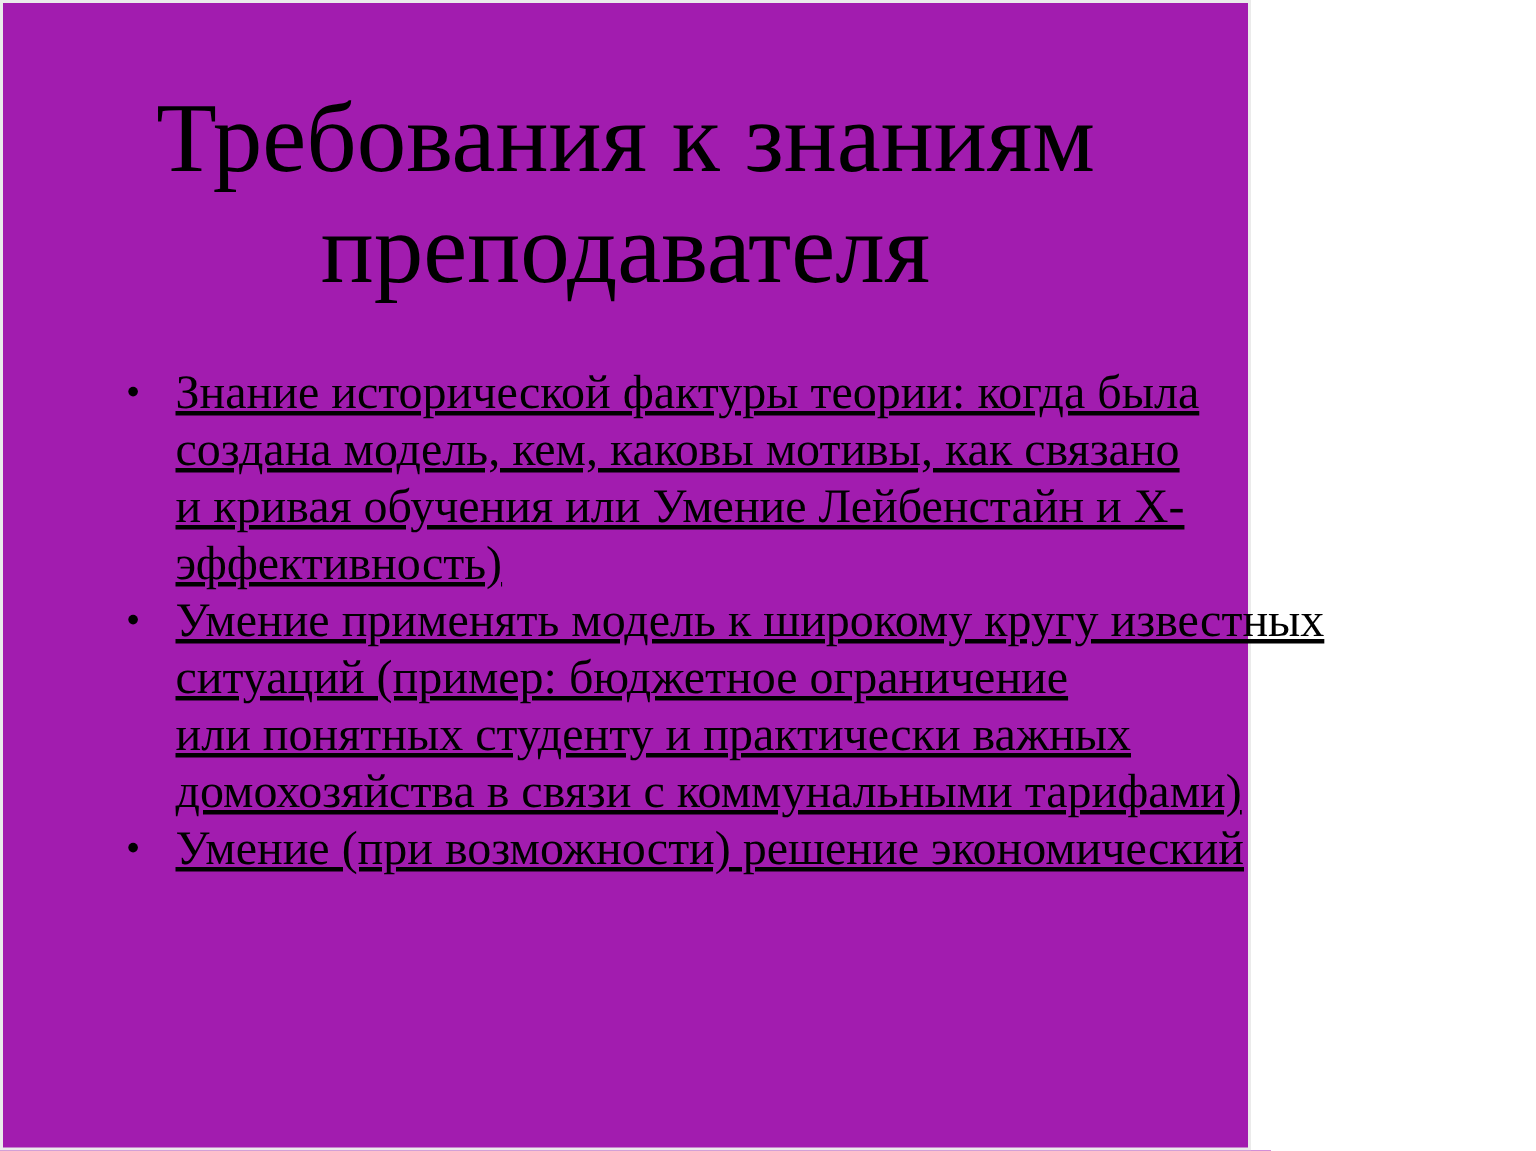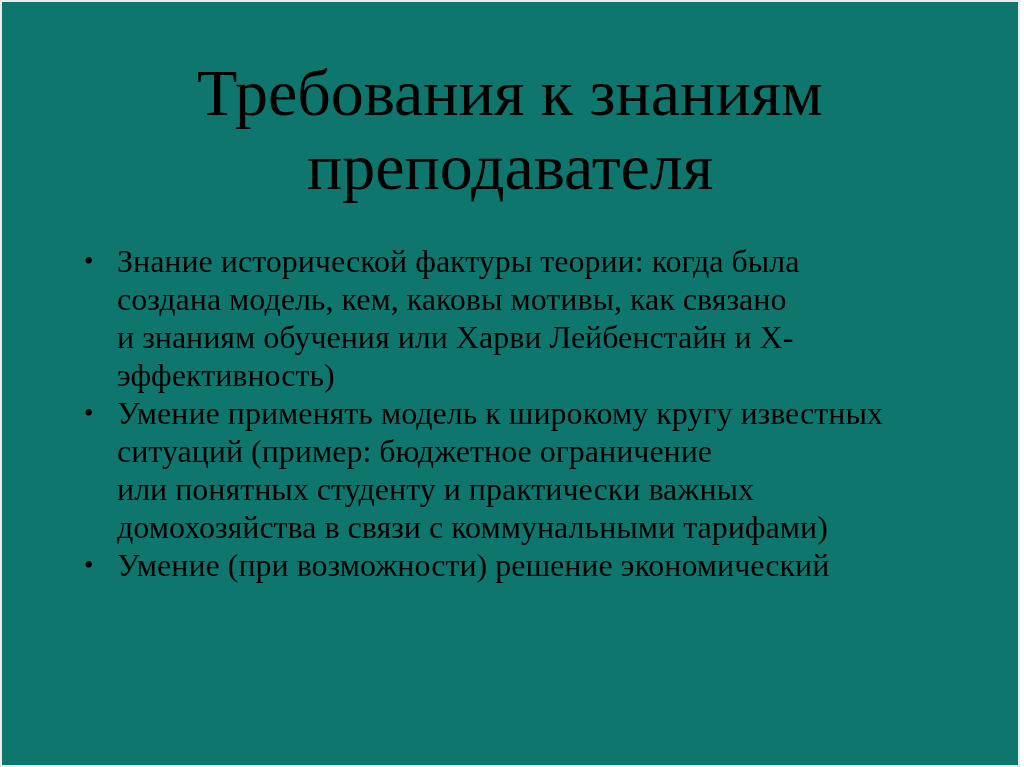--- a/index.html
+++ b/index.html
@@ -4,23 +4,23 @@
 <style>
   * { margin: 0; padding: 0; box-sizing: border-box; }
   html, body { width: 1024px; height: 767px; }
   body {
     font-family: "Liberation Serif", "DejaVu Serif", serif;
     background: #ffffff;
     overflow: hidden;
   }
   .slide {
     position: relative;
-    width: 1020px;
+    width: 834px;
     height: 767px;
-    background: #0f766e;
+    background: #a21caf;
     border: 2px solid #ebebeb;
     color: #000000;
   }
   .title {
     position: absolute;
     top: 54px;
     left: 0;
     width: 100%;
     text-align: center;
     font-size: 66px;
@@ -44,39 +44,40 @@
     left: 22px;
     top: 0;
     font-size: 27px;
     line-height: 38px;
   }
   .bullet-line {
     font-size: 32px;
     line-height: 38px;
     white-space: nowrap;
     color: #000000;
+    text-decoration: underline;
   }
 </style>
 </head>
 <body>
 
 <div class="slide">
 
   <div class="title">
     <div>Требования к знаниям</div>
     <div>преподавателя</div>
   </div>
 
   <ul class="content">
 
     <li class="bullet-item">
       <span class="bullet-marker">•</span>
       <div class="bullet-line">Знание исторической фактуры теории: когда была</div>
       <div class="bullet-line">создана модель, кем, каковы мотивы, как связано</div>
-      <div class="bullet-line">и знаниям обучения или Харви Лейбенстайн и Х-</div>
+      <div class="bullet-line">и кривая обучения или Умение Лейбенстайн и Х-</div>
       <div class="bullet-line">эффективность)</div>
     </li>
 
     <li class="bullet-item">
       <span class="bullet-marker">•</span>
       <div class="bullet-line">Умение применять модель к широкому кругу известных</div>
       <div class="bullet-line">ситуаций (пример: бюджетное ограничение</div>
       <div class="bullet-line">или понятных студенту и практически важных</div>
       <div class="bullet-line">домохозяйства в связи с коммунальными тарифами)</div>
     </li>

